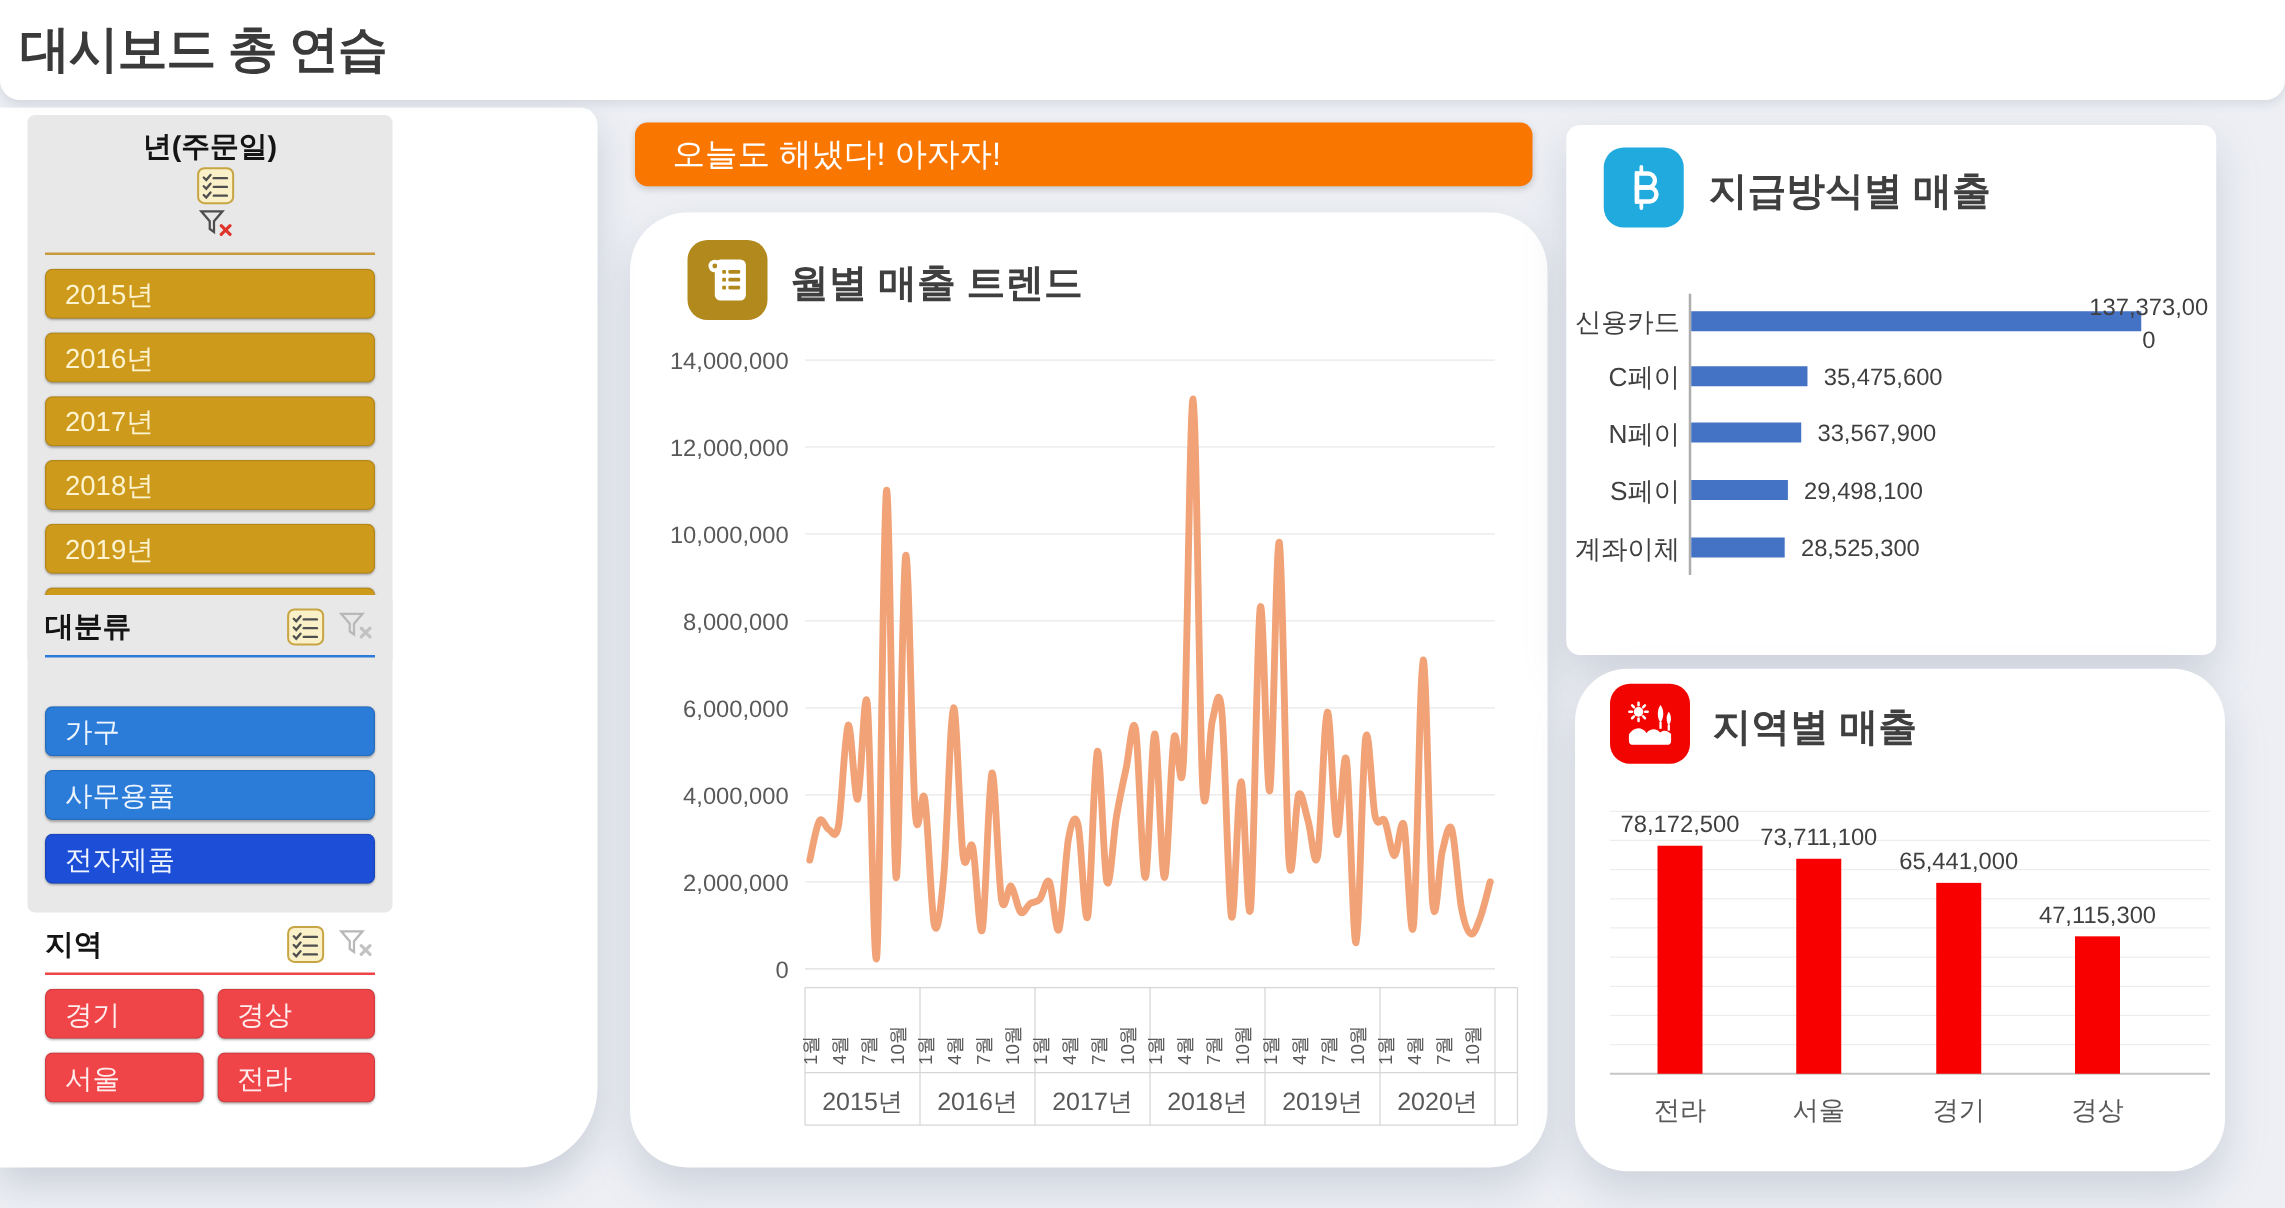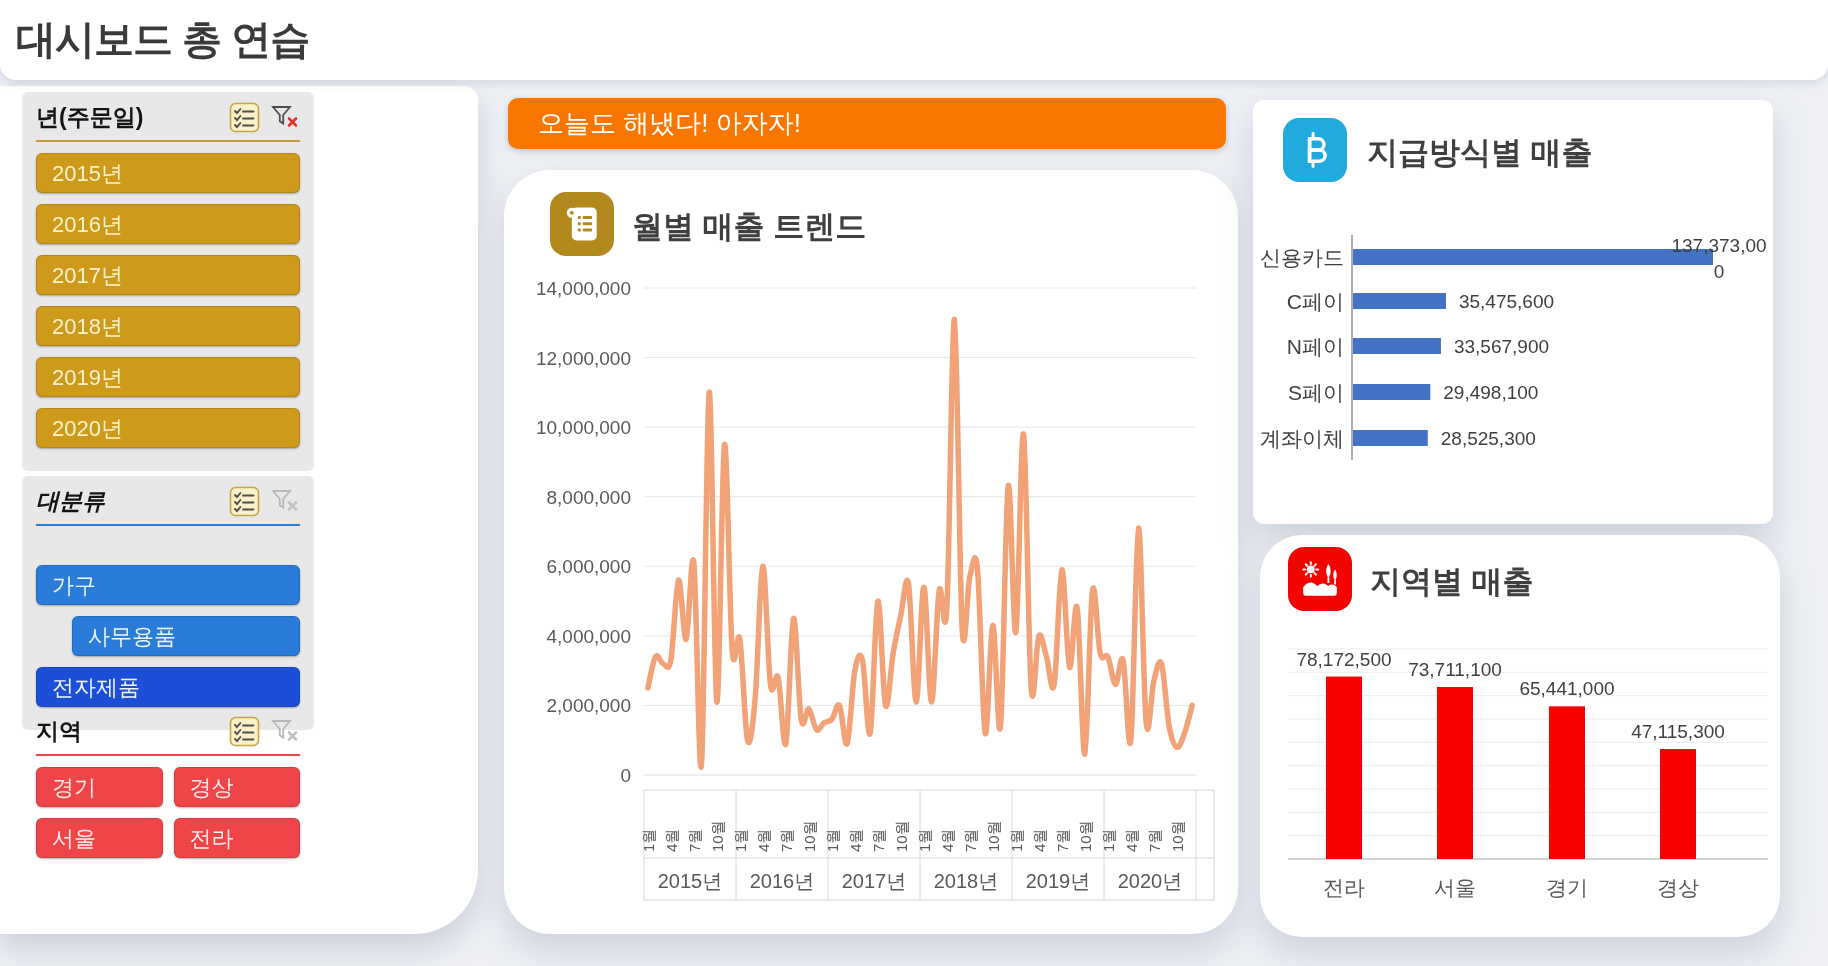--- a/index.html
+++ b/index.html
@@ -42,21 +42,21 @@
 </style>
 </head>
 <body>
 
 <header class="header">
   <div class="page-title">대시보드 총 연습</div>
 </header>
 
 <aside class="sidebar">
   <section class="slicer panel" id="slicer-0">
-    <div class="slicer-head" style="border-bottom-color: rgb(201, 153, 59);">
+    <div class="slicer-head" style="border-bottom-color: rgb(201, 153, 59); flex-direction: column;">
       <span class="slicer-title">년(주문일)</span>
       <span class="sicon">
         <svg width="31" height="31" viewBox="0 0 31 31">
             <rect x="1.5" y="1.5" width="28" height="28" rx="5" fill="#faf1c8" stroke="#c7a544" stroke-width="1.6"></rect>
             <g stroke="#4f4f4f" stroke-width="1.9" fill="none" stroke-linecap="round">
               <path d="M6 9 l2 2 3.4-4"></path>
               <path d="M14 9.5 h10.5"></path>
               <path d="M6 16 l2 2 3.4-4"></path>
               <path d="M14 16.5 h10.5"></path>
               <path d="M6 23 l2 2 3.4-4"></path>
@@ -78,21 +78,21 @@
         <div class="slicer-btn" style="background: rgb(205, 154, 27); color: rgb(253, 243, 207);">2015년</div>
         <div class="slicer-btn" style="background: rgb(205, 154, 27); color: rgb(253, 243, 207);">2016년</div>
         <div class="slicer-btn" style="background: rgb(205, 154, 27); color: rgb(253, 243, 207);">2017년</div>
         <div class="slicer-btn" style="background: rgb(205, 154, 27); color: rgb(253, 243, 207);">2018년</div>
         <div class="slicer-btn" style="background: rgb(205, 154, 27); color: rgb(253, 243, 207);">2019년</div>
         <div class="slicer-btn" style="background: rgb(205, 154, 27); color: rgb(253, 243, 207);">2020년</div>
       </div>
   </section>
 
   <section class="slicer panel" id="slicer-1">
-    <div class="slicer-head" style="border-bottom-color: rgb(43, 124, 217); font-style: italic;">
+    <div class="slicer-head" style="border-bottom-color: rgb(43, 124, 217);">
       <span class="slicer-title">대분류</span>
       <span class="sicon">
         <svg width="31" height="31" viewBox="0 0 31 31">
             <rect x="1.5" y="1.5" width="28" height="28" rx="5" fill="#faf1c8" stroke="#c7a544" stroke-width="1.6"></rect>
             <g stroke="#4f4f4f" stroke-width="1.9" fill="none" stroke-linecap="round">
               <path d="M6 9 l2 2 3.4-4"></path>
               <path d="M14 9.5 h10.5"></path>
               <path d="M6 16 l2 2 3.4-4"></path>
               <path d="M14 16.5 h10.5"></path>
               <path d="M6 23 l2 2 3.4-4"></path>
@@ -105,27 +105,27 @@
             <path class="fbody" d="M4 5 h17 l-6.8 8 v8.6 l-3.4 -2.4 v-6.2 z"></path>
             <g class="x">
               <line x1="20" y1="16.5" x2="27" y2="23.5"></line>
               <line x1="27" y1="16.5" x2="20" y2="23.5"></line>
             </g>
           </svg>
       </span>
     </div>
     <div class="slicer-body list" id="slicer-items-1">
         <div class="slicer-btn" style="background: rgb(43, 124, 217); color: rgb(238, 245, 255); margin-top: 28px;">가구</div>
-        <div class="slicer-btn" style="background: rgb(43, 124, 217); color: rgb(238, 245, 255); margin-left: 36px;">사무용품</div>
+        <div class="slicer-btn" style="background: rgb(43, 124, 217); color: rgb(238, 245, 255);">사무용품</div>
         <div class="slicer-btn" style="background: #1d4ed8; color: rgb(238, 245, 255);">전자제품</div>
       </div>
   </section>
 
   <section class="slicer" id="slicer-2">
-    <div class="slicer-head" style="border-bottom-color: rgb(240, 69, 72);">
+    <div class="slicer-head" style="border-bottom-color: rgb(240, 69, 72); margin-top: 24px;">
       <span class="slicer-title">지역</span>
       <span class="sicon">
         <svg width="31" height="31" viewBox="0 0 31 31">
             <rect x="1.5" y="1.5" width="28" height="28" rx="5" fill="#faf1c8" stroke="#c7a544" stroke-width="1.6"></rect>
             <g stroke="#4f4f4f" stroke-width="1.9" fill="none" stroke-linecap="round">
               <path d="M6 9 l2 2 3.4-4"></path>
               <path d="M14 9.5 h10.5"></path>
               <path d="M6 16 l2 2 3.4-4"></path>
               <path d="M14 16.5 h10.5"></path>
               <path d="M6 23 l2 2 3.4-4"></path>

